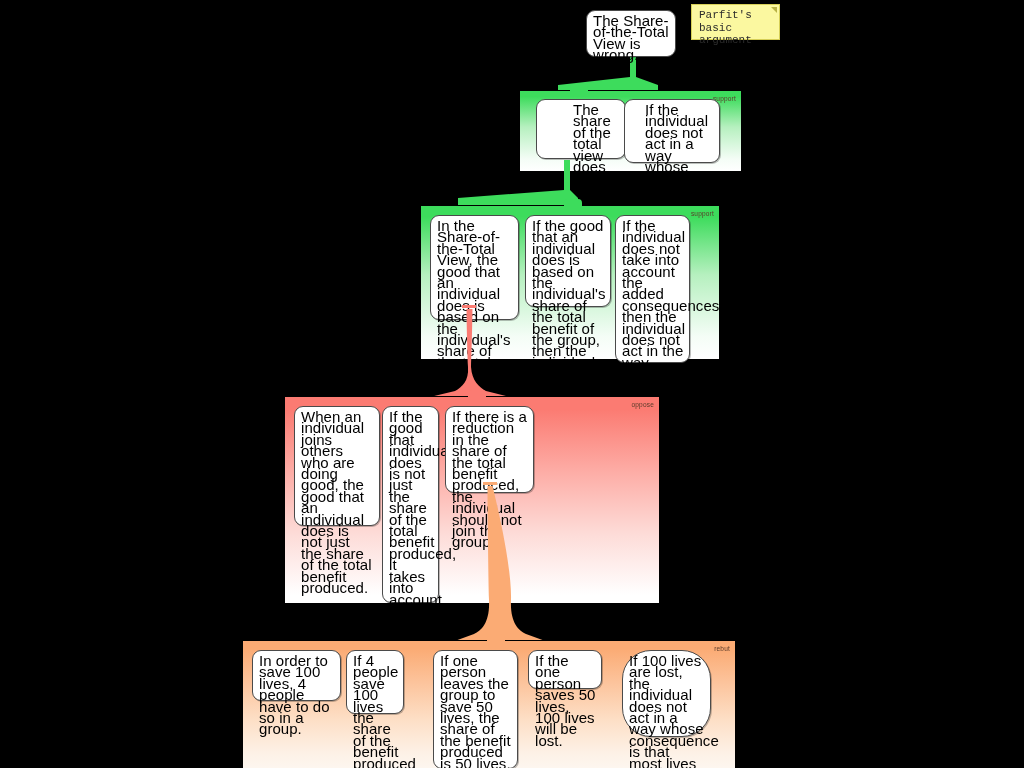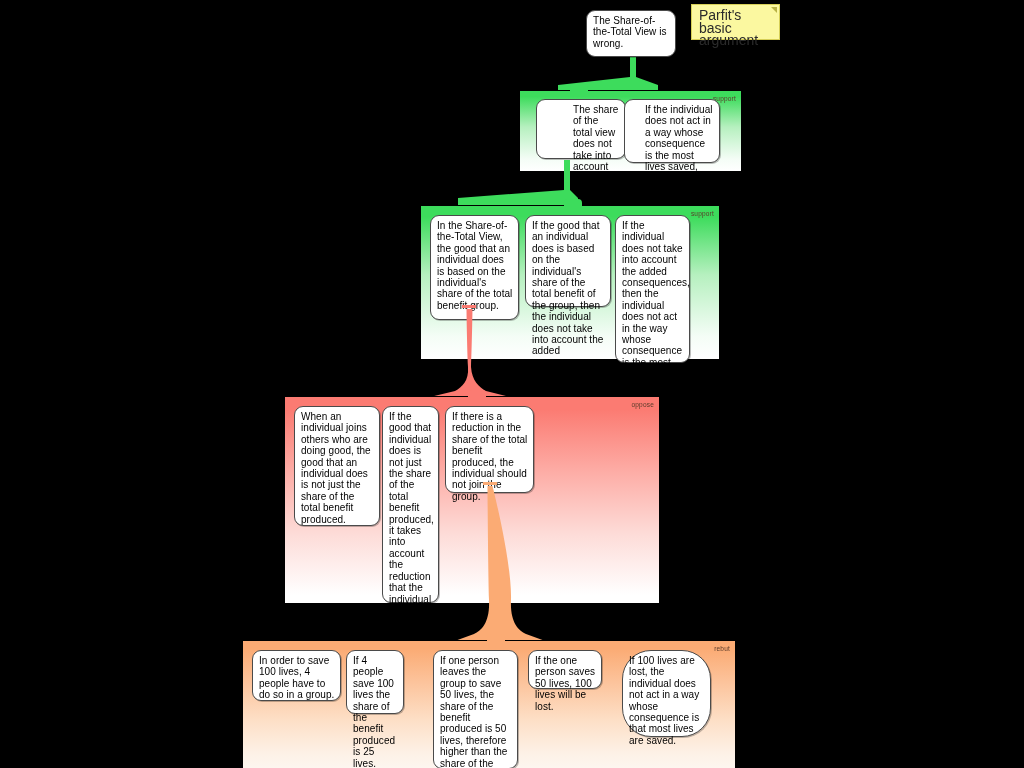--- a/index.html
+++ b/index.html
@@ -26,21 +26,21 @@
   }
 
   
   .box {
     position: absolute;
     box-sizing: border-box;
     background: #ffffff;
     border: 1px solid #4a4a4a;
     border-radius: 9px;
     padding: 4px 5px 3px 6px;
-    font-size: 10px;
+    font-size: 15px;
     line-height: 11.4px;
     color: #000000;
     letter-spacing: 0.05px;
     box-shadow: 1px 1px 0 rgba(0,0,0,0.25);
   }
 
   
   .group {
     position: absolute;
     box-sizing: border-box;
@@ -89,22 +89,22 @@
     width: 90px; height: 47px;
   }
 
   
   #sticky {
     position: absolute;
     left: 691px; top: 4px;
     width: 89px; height: 36px;
     background: #fbf8a0;
     border: 1px solid #d6cf56;
-    font-family: Liberation Sans, sans-serif;
-    font-size: 14px;
+    font-family: Liberation Mono, monospace;
+    font-size: 11px;
     line-height: 12.5px;
     color: #2b2b2b;
     padding: 4px 6px 0 7px;
     box-sizing: border-box;
     box-shadow: 1px 1px 1px rgba(0,0,0,0.35);
   }
   #sticky .fold {
     position: absolute;
     right: 2px; top: 2px;
     width: 0; height: 0;

